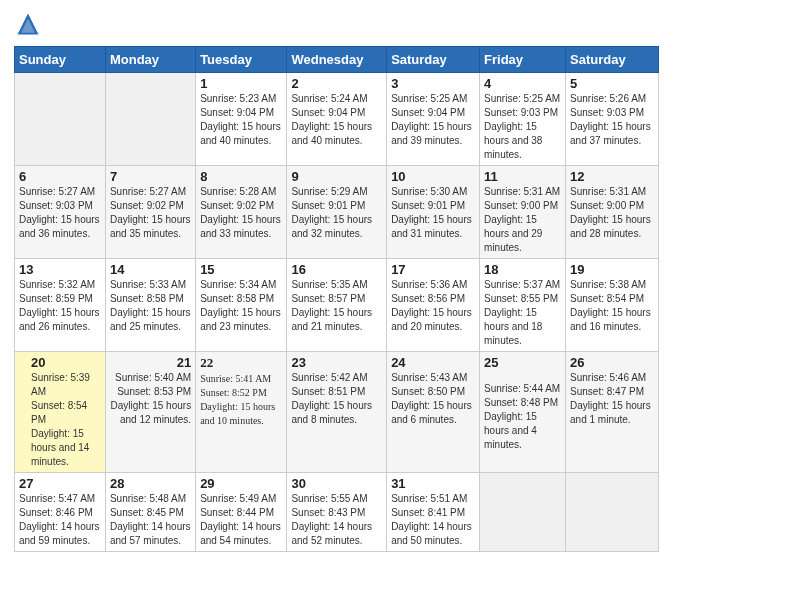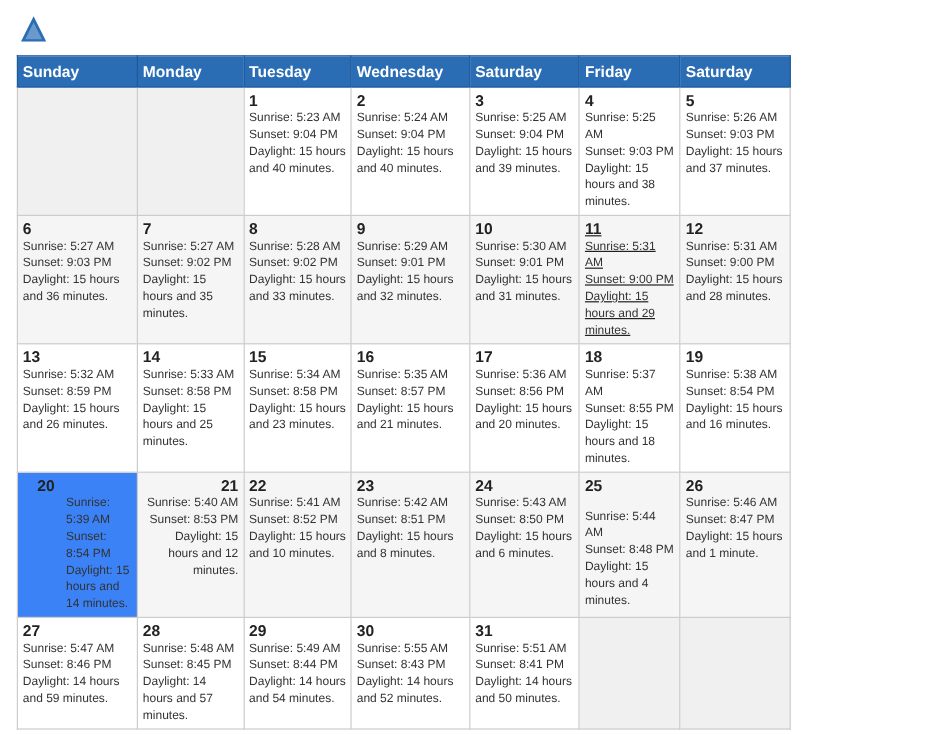--- a/index.html
+++ b/index.html
@@ -198,21 +198,21 @@
             <div class="day-info" style="white-space: pre-line;">Sunrise: 5:29 AM
 Sunset: 9:01 PM
 Daylight: 15 hours and 32 minutes.</div>
           </td>
           <td style="background: rgb(245, 245, 245);">
             <span class="day-num">10</span>
             <div class="day-info" style="white-space: pre-line;">Sunrise: 5:30 AM
 Sunset: 9:01 PM
 Daylight: 15 hours and 31 minutes.</div>
           </td>
-          <td style="background: rgb(245, 245, 245); text-decoration: underline;">
+          <td style="background: rgb(245, 245, 245);">
             <span class="day-num">11</span>
             <div class="day-info" style="white-space: pre-line;">Sunrise: 5:31 AM
 Sunset: 9:00 PM
 Daylight: 15 hours and 29 minutes.</div>
           </td>
           <td style="background: rgb(245, 245, 245);">
             <span class="day-num">12</span>
             <div class="day-info" style="white-space: pre-line;">Sunrise: 5:31 AM
 Sunset: 9:00 PM
 Daylight: 15 hours and 28 minutes.</div>
@@ -256,33 +256,33 @@
 Daylight: 15 hours and 18 minutes.</div>
           </td>
           <td style="background: rgb(255, 255, 255);">
             <span class="day-num">19</span>
             <div class="day-info" style="white-space: pre-line;">Sunrise: 5:38 AM
 Sunset: 8:54 PM
 Daylight: 15 hours and 16 minutes.</div>
           </td>
         </tr>
         <tr>
-          <td style="background: #3b82f6; padding-left: 16px;">
+          <td style="background: #fef9c3; padding-left: 16px;">
             <span class="day-num">20</span>
-            <div class="day-info" style="white-space: pre-line; margin-left: 24px;">Sunrise: 5:39 AM
+            <div class="day-info" style="white-space: pre-line;">Sunrise: 5:39 AM
 Sunset: 8:54 PM
 Daylight: 15 hours and 14 minutes.</div>
           </td>
           <td style="background: rgb(245, 245, 245); text-align: right;">
             <span class="day-num">21</span>
             <div class="day-info" style="white-space: pre-line;">Sunrise: 5:40 AM
 Sunset: 8:53 PM
 Daylight: 15 hours and 12 minutes.</div>
           </td>
-          <td style="background: rgb(245, 245, 245);">
+          <td style="background: rgb(245, 245, 245); font-family: Liberation Serif, serif;">
             <span class="day-num">22</span>
             <div class="day-info" style="white-space: pre-line;">Sunrise: 5:41 AM
 Sunset: 8:52 PM
 Daylight: 15 hours and 10 minutes.</div>
           </td>
           <td style="background: rgb(245, 245, 245);">
             <span class="day-num">23</span>
             <div class="day-info" style="white-space: pre-line;">Sunrise: 5:42 AM
 Sunset: 8:51 PM
 Daylight: 15 hours and 8 minutes.</div>

